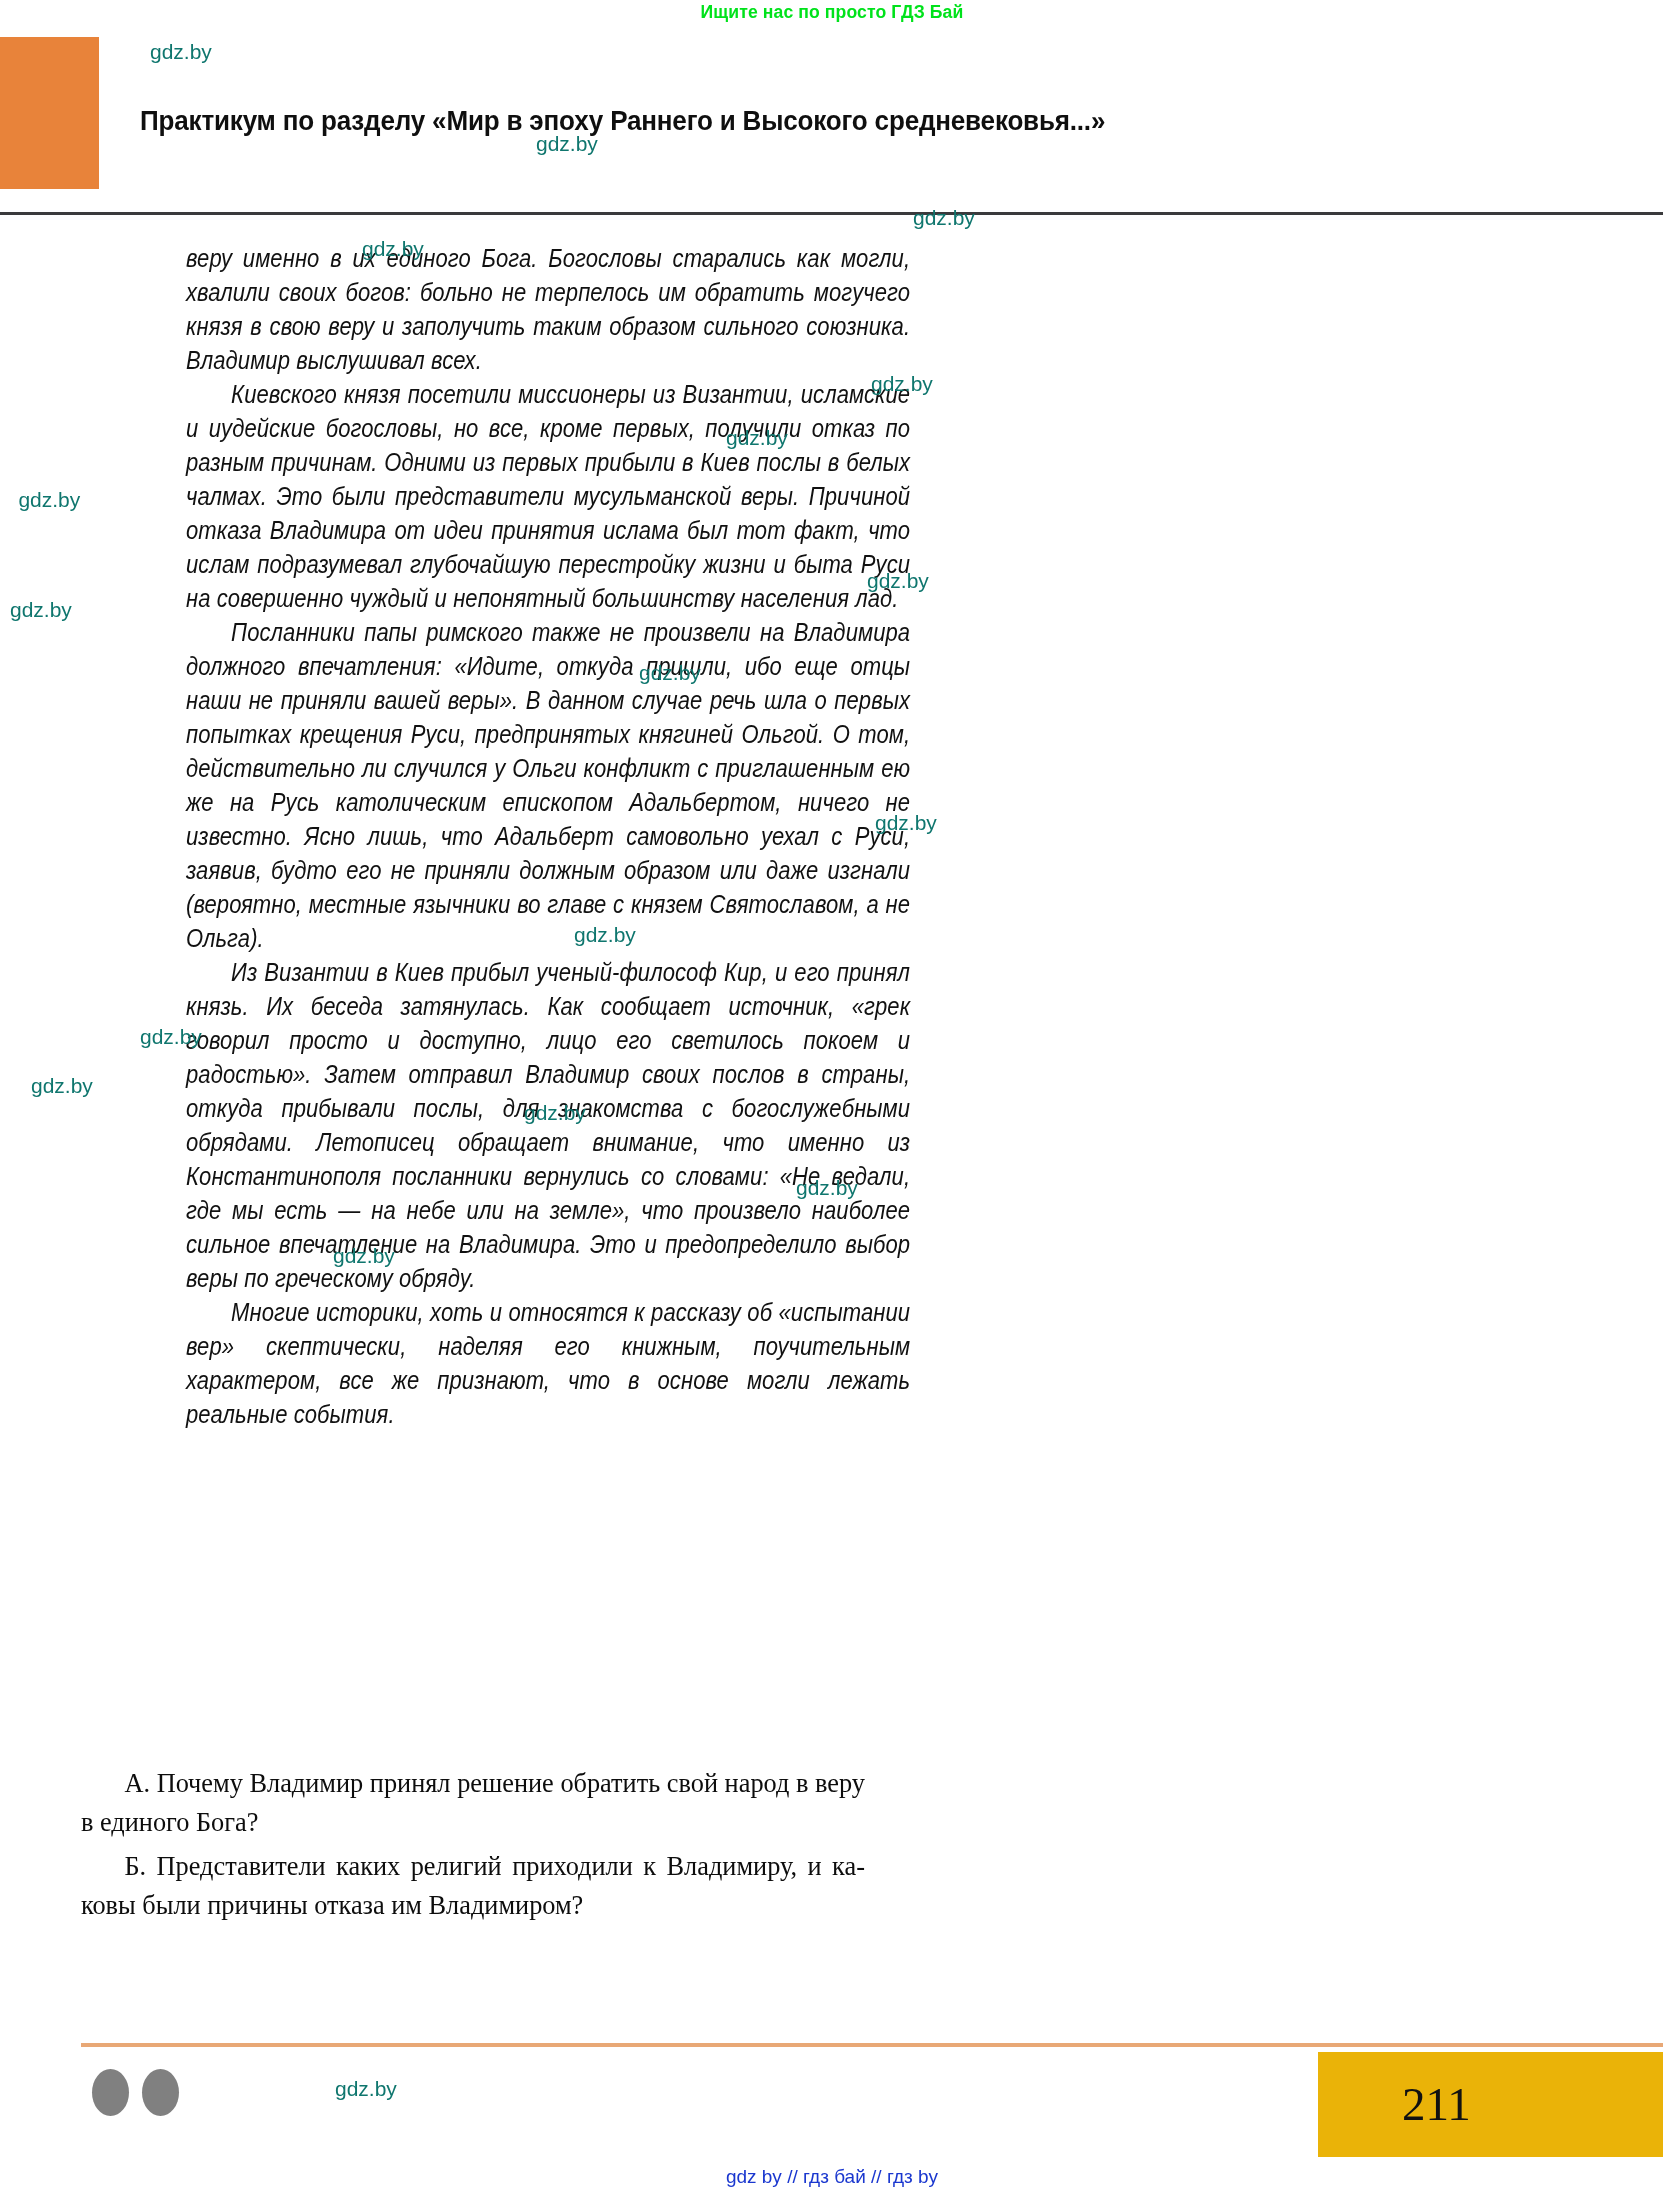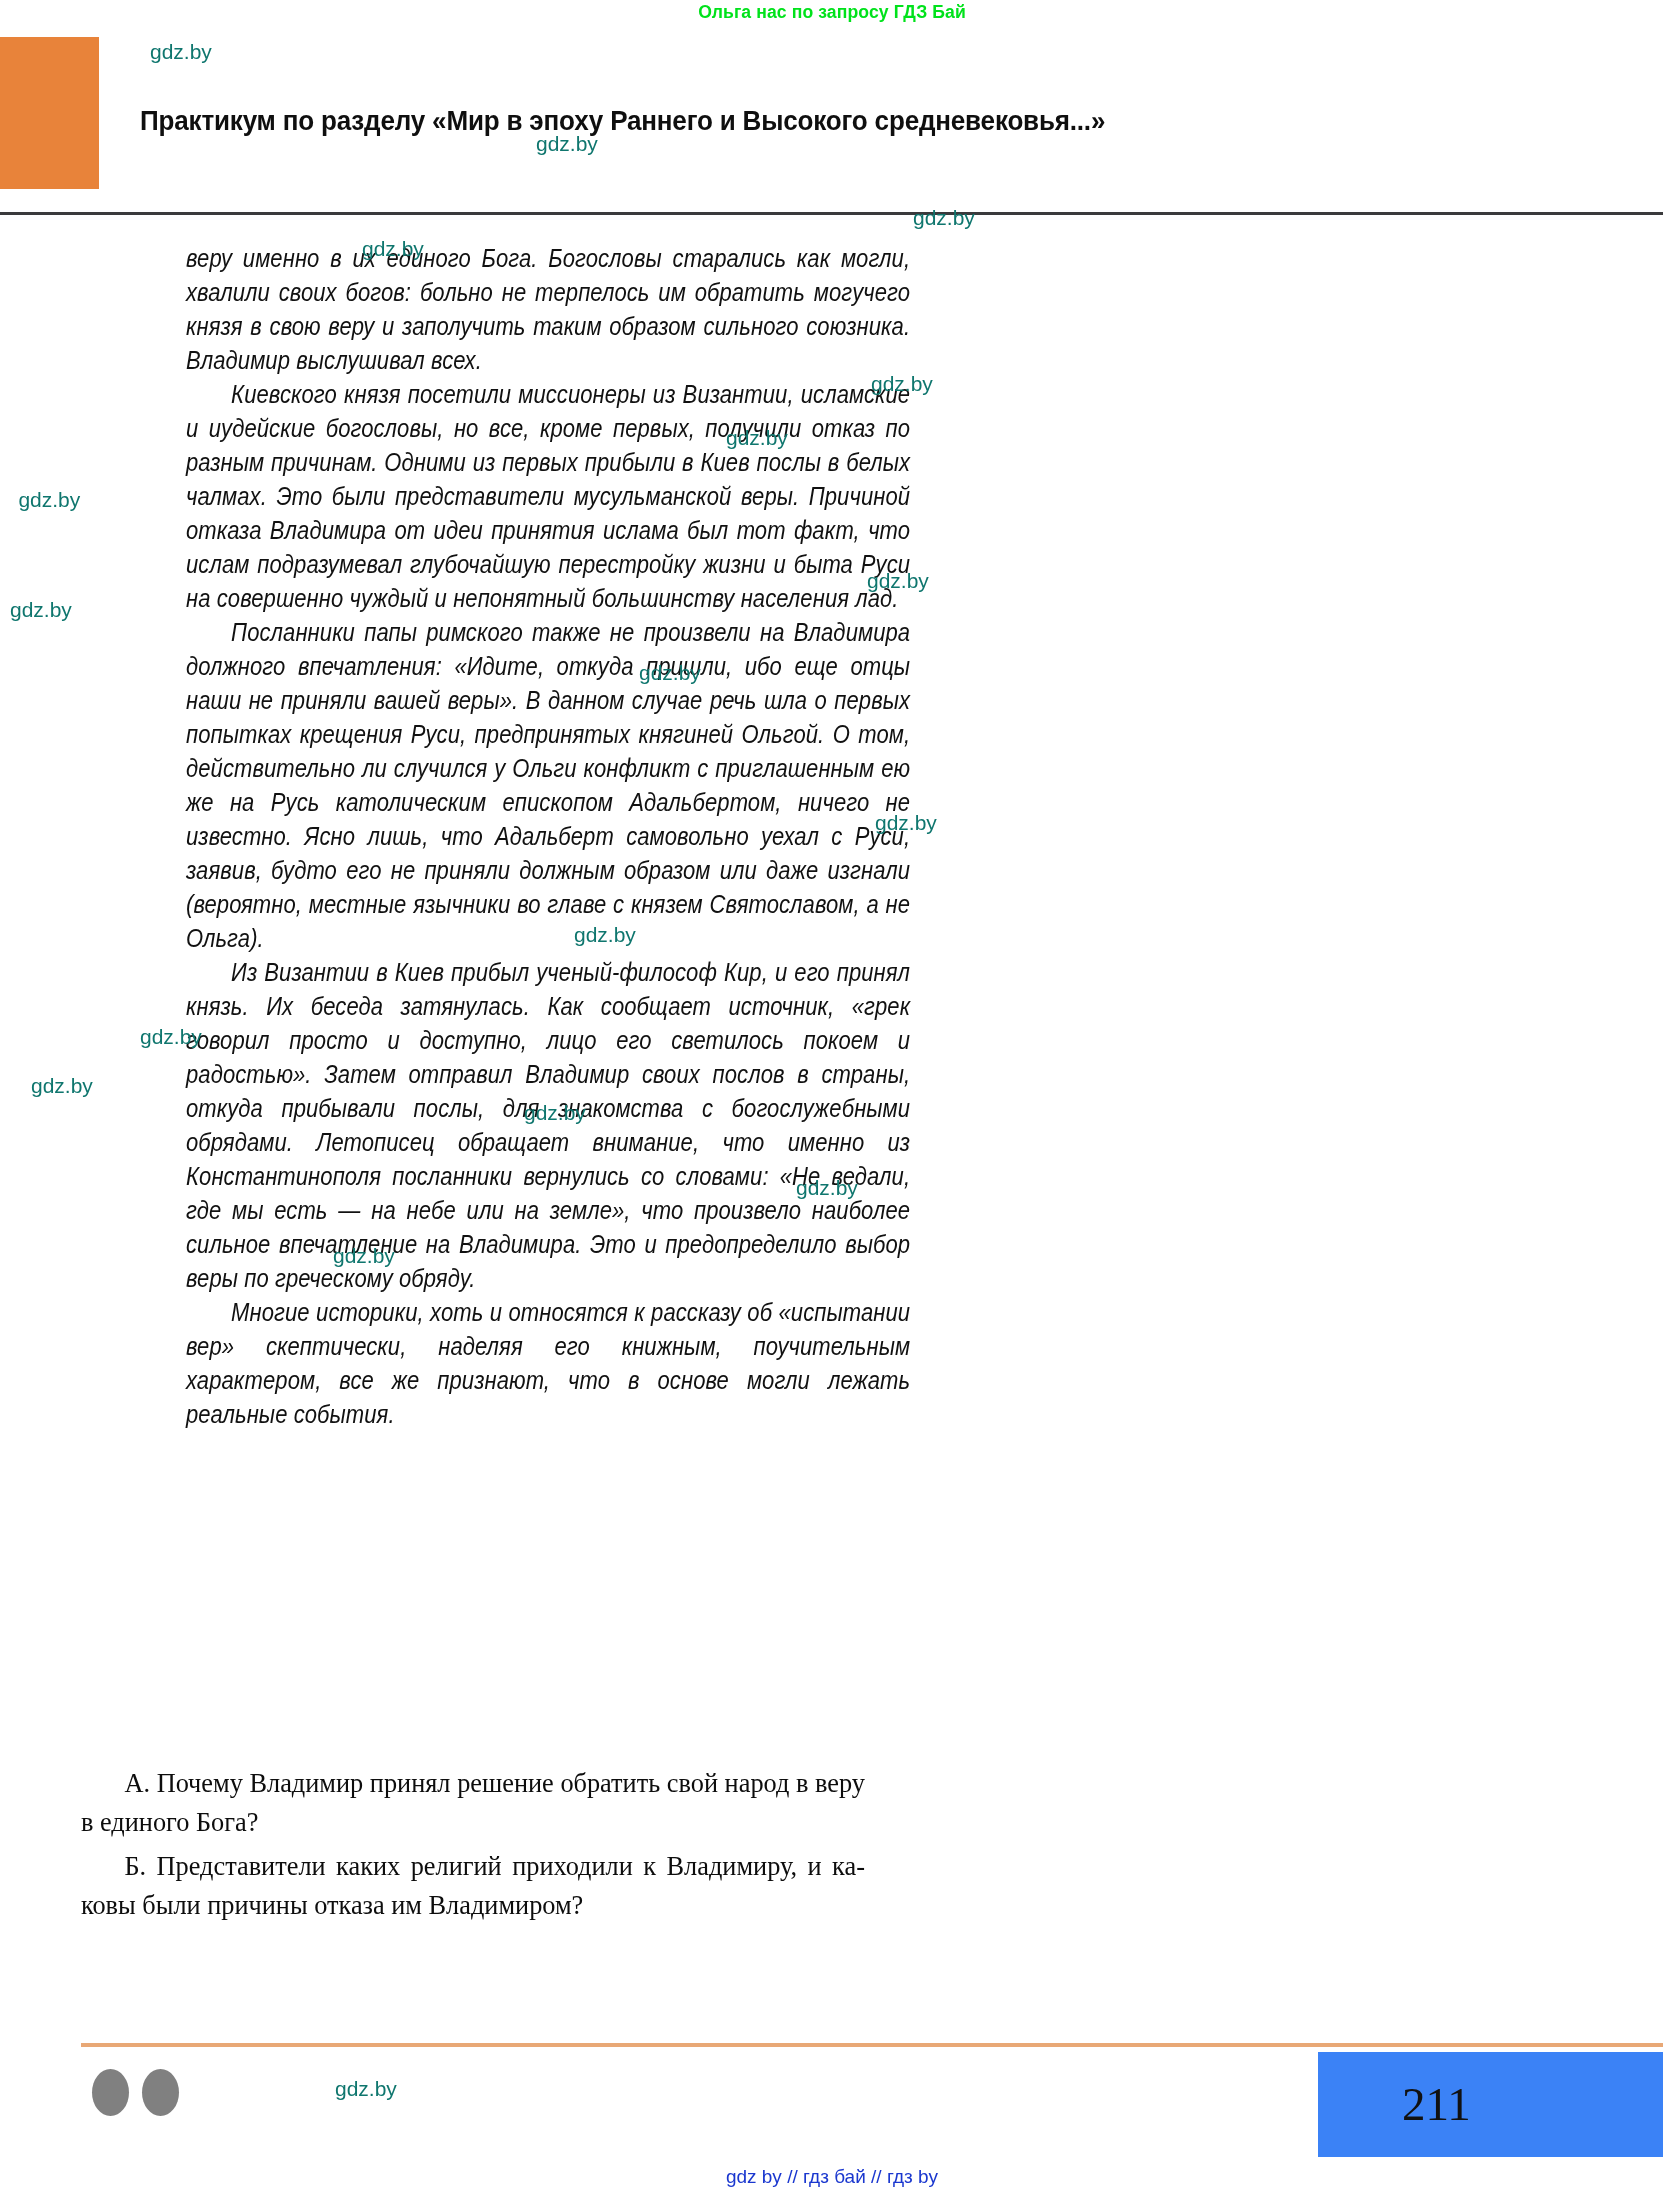--- a/index.html
+++ b/index.html
@@ -132,21 +132,21 @@
     height: 47px;
     border-radius: 50%;
     background: #808080;
   }
   .page-number-box {
     position: absolute;
     left: 1318px;
     top: 2052px;
     width: 345px;
     height: 105px;
-    background: #3b82f6;
+    background: #eab308;
     display: flex;
     align-items: center;
     justify-content: flex-start;
     padding-left: 84px;
     box-sizing: border-box;
   }
   .page-number {
     font-family: "Liberation Serif", "DejaVu Serif", serif;
     font-size: 47px;
     color: #111111;
@@ -170,21 +170,21 @@
     font-family: "Liberation Sans", sans-serif;
     font-size: 21px;
     color: #0f766e;
     white-space: nowrap;
     pointer-events: none;
   }
 </style>
 </head>
 <body>
 
-<div class="promo-banner">Ольга нас по запросу ГДЗ Бай</div>
+<div class="promo-banner">Ищите нас по просто ГДЗ Бай</div>
 
 <div class="header-swatch"></div>
 
 <h1 class="header-title">Практикум по разделу «Мир в эпоху Раннего и Высокого средневековья...»</h1>
 
 <div class="header-rule"></div>
 
 <div class="body-column">
   <p class="para">веру именно в их единого Бога. Богословы старались как могли, хвали­ли своих богов: больно не терпелось им обратить могучего князя в свою веру и заполучить таким образом сильного союзника. Влади­мир выслушивал всех.</p>
   <p class="para indent">Киевского князя посетили миссионеры из Византии, исламские и иудейские богословы, но все, кроме первых, получили отказ по раз­ным причинам. Одними из первых прибыли в Киев послы в белых чал­мах. Это были представители мусульманской веры. Причиной отказа Владимира от идеи принятия ислама был тот факт, что ислам под­разумевал глубочайшую перестройку жизни и быта Руси на совершен­но чуждый и непонятный большинству населения лад.</p>

